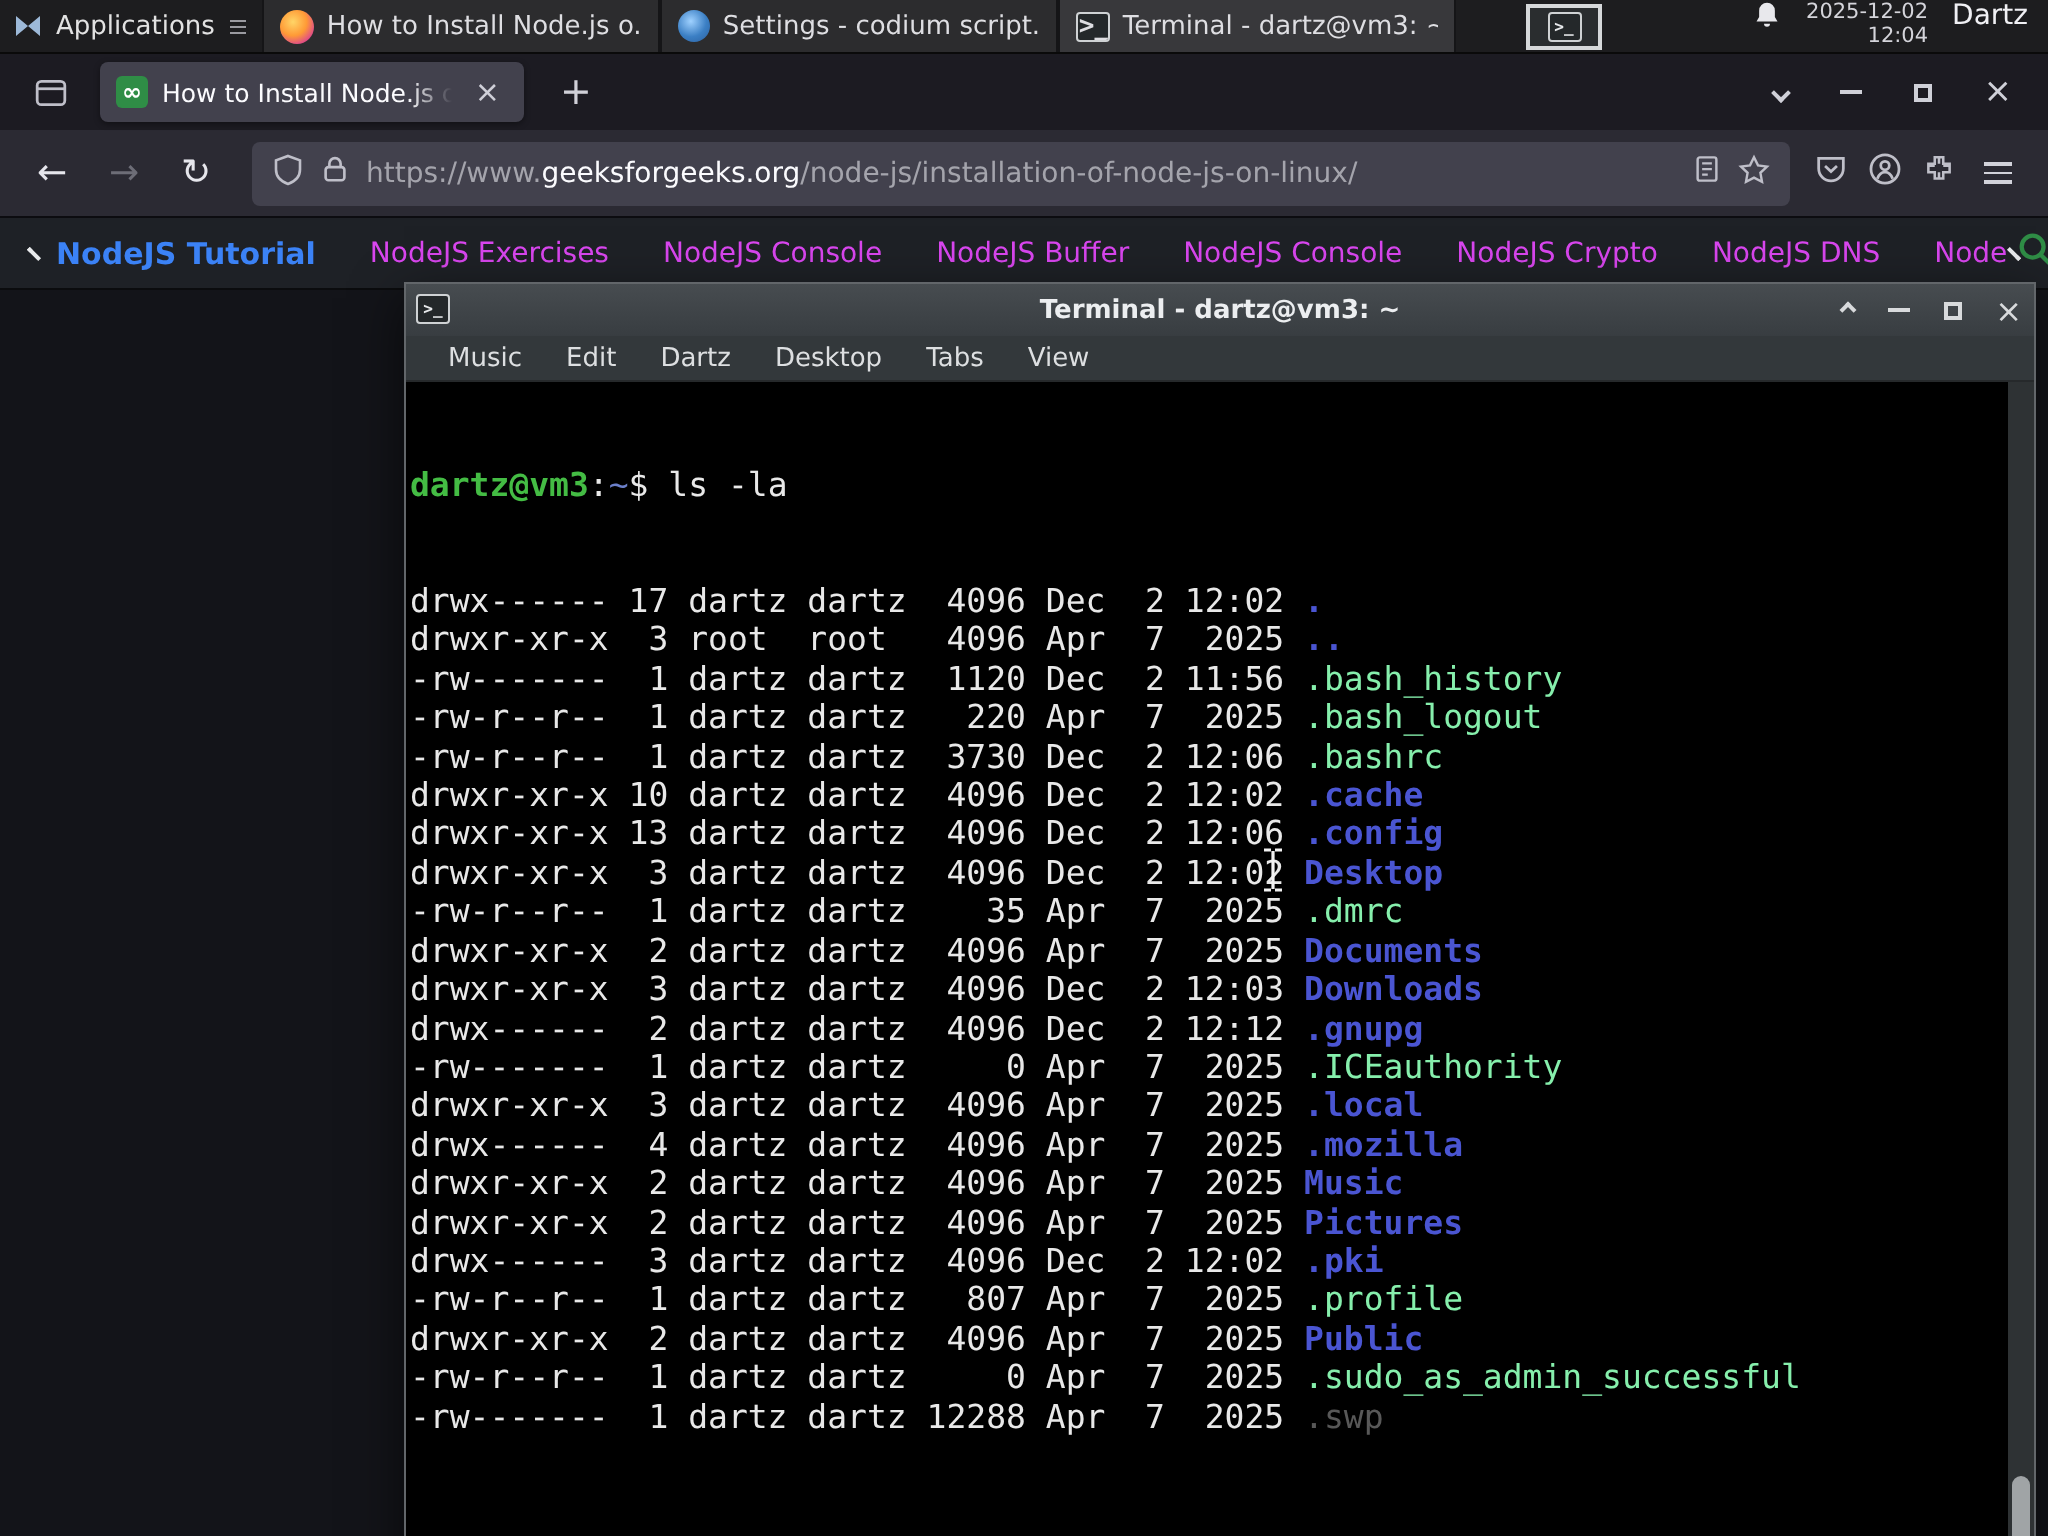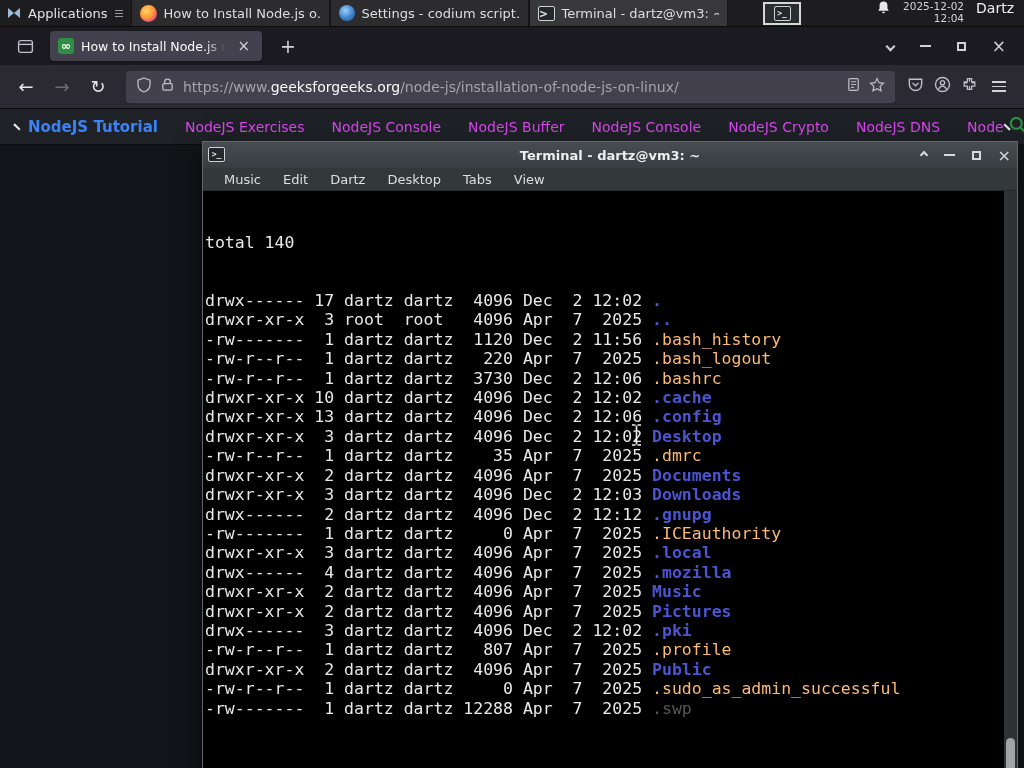--- a/index.html
+++ b/index.html
@@ -83,21 +83,21 @@
   .term-controls .wc-min { background:#d8dadc; }
   .term-controls .wc-max { border-color:#d8dadc; }
   .term-controls .wc-close { color:#d8dadc; font-size:16px; }
   .term-menubar { height:23px; background:#33383b; display:flex; align-items:center; padding-left:10px; gap:0; border-bottom:1px solid #26292b; }
   .menu-item { font-size:13px; color:#dddfe1; padding:0 11px; }
   .term-body { position:relative; height:610px; background:#000; display:flex; }
   .term-text { flex:1; padding:3px 0 0 2px; font-family:"DejaVu Sans Mono","Liberation Mono",monospace;
                font-size:16.5px; line-height:19.4px; color:#e8e8e8; white-space:pre; overflow:hidden; }
   .tline { white-space:pre; }
   .n-dir { color:#4a55d2; font-weight:bold; }
-  .n-file { color:#fdba74; }
+  .n-file { color:#86efac; }
   .n-dim { color:#585858; }
   .p-user { color:#44bc44; font-weight:bold; }
   .p-path { color:#6b7fc9; }
   .term-scrollbar { position:relative; width:13px; background:#2e3234; }
   .term-thumb { position:absolute; left:2px; bottom:5px; width:9px; height:58px; border-radius:5px; background:#a0a4a6; }
 
   
   .mouse-ibeam { position:absolute; left:630px; top:424px; z-index:99; color:#f2f2f2;
                  font-family:"DejaVu Sans Mono",monospace; font-size:20px; text-shadow:0 0 2px #000; }
 </style>
@@ -275,21 +275,21 @@
       <span class="menu-item">Music</span>
       <span class="menu-item">Edit</span>
       <span class="menu-item">Dartz</span>
       <span class="menu-item">Desktop</span>
       <span class="menu-item">Tabs</span>
       <span class="menu-item">View</span>
     </div>
 
     <div class="term-body">
       <div class="term-text">
-        <div class="tline">total 140</div>
+        <div class="tline"><span class="p-user">dartz@vm3</span><span>:</span><span class="p-path">~</span><span>$ </span><span>ls -la</span></div>
         <div><div class="tline"><span>drwx------ 17 dartz dartz  4096 Dec  2 12:02 </span><span class="n-dir">.</span></div><div class="tline"><span>drwxr-xr-x  3 root  root   4096 Apr  7  2025 </span><span class="n-dir">..</span></div><div class="tline"><span>-rw-------  1 dartz dartz  1120 Dec  2 11:56 </span><span class="n-file">.bash_history</span></div><div class="tline"><span>-rw-r--r--  1 dartz dartz   220 Apr  7  2025 </span><span class="n-file">.bash_logout</span></div><div class="tline"><span>-rw-r--r--  1 dartz dartz  3730 Dec  2 12:06 </span><span class="n-file">.bashrc</span></div><div class="tline"><span>drwxr-xr-x 10 dartz dartz  4096 Dec  2 12:02 </span><span class="n-dir">.cache</span></div><div class="tline"><span>drwxr-xr-x 13 dartz dartz  4096 Dec  2 12:06 </span><span class="n-dir">.config</span></div><div class="tline"><span>drwxr-xr-x  3 dartz dartz  4096 Dec  2 12:02 </span><span class="n-dir">Desktop</span></div><div class="tline"><span>-rw-r--r--  1 dartz dartz    35 Apr  7  2025 </span><span class="n-file">.dmrc</span></div><div class="tline"><span>drwxr-xr-x  2 dartz dartz  4096 Apr  7  2025 </span><span class="n-dir">Documents</span></div><div class="tline"><span>drwxr-xr-x  3 dartz dartz  4096 Dec  2 12:03 </span><span class="n-dir">Downloads</span></div><div class="tline"><span>drwx------  2 dartz dartz  4096 Dec  2 12:12 </span><span class="n-dir">.gnupg</span></div><div class="tline"><span>-rw-------  1 dartz dartz     0 Apr  7  2025 </span><span class="n-file">.ICEauthority</span></div><div class="tline"><span>drwxr-xr-x  3 dartz dartz  4096 Apr  7  2025 </span><span class="n-dir">.local</span></div><div class="tline"><span>drwx------  4 dartz dartz  4096 Apr  7  2025 </span><span class="n-dir">.mozilla</span></div><div class="tline"><span>drwxr-xr-x  2 dartz dartz  4096 Apr  7  2025 </span><span class="n-dir">Music</span></div><div class="tline"><span>drwxr-xr-x  2 dartz dartz  4096 Apr  7  2025 </span><span class="n-dir">Pictures</span></div><div class="tline"><span>drwx------  3 dartz dartz  4096 Dec  2 12:02 </span><span class="n-dir">.pki</span></div><div class="tline"><span>-rw-r--r--  1 dartz dartz   807 Apr  7  2025 </span><span class="n-file">.profile</span></div><div class="tline"><span>drwxr-xr-x  2 dartz dartz  4096 Apr  7  2025 </span><span class="n-dir">Public</span></div><div class="tline"><span>-rw-r--r--  1 dartz dartz     0 Apr  7  2025 </span><span class="n-file">.sudo_as_admin_successful</span></div><div class="tline"><span>-rw-------  1 dartz dartz 12288 Apr  7  2025 </span><span class="n-dim">.swp</span></div></div>
       </div>
       <div class="term-scrollbar">
         <div class="term-thumb"></div>
       </div>
     </div>
   </div>
 
   <div class="mouse-ibeam">
     <svg width="13" height="22" viewBox="0 0 13 22">

